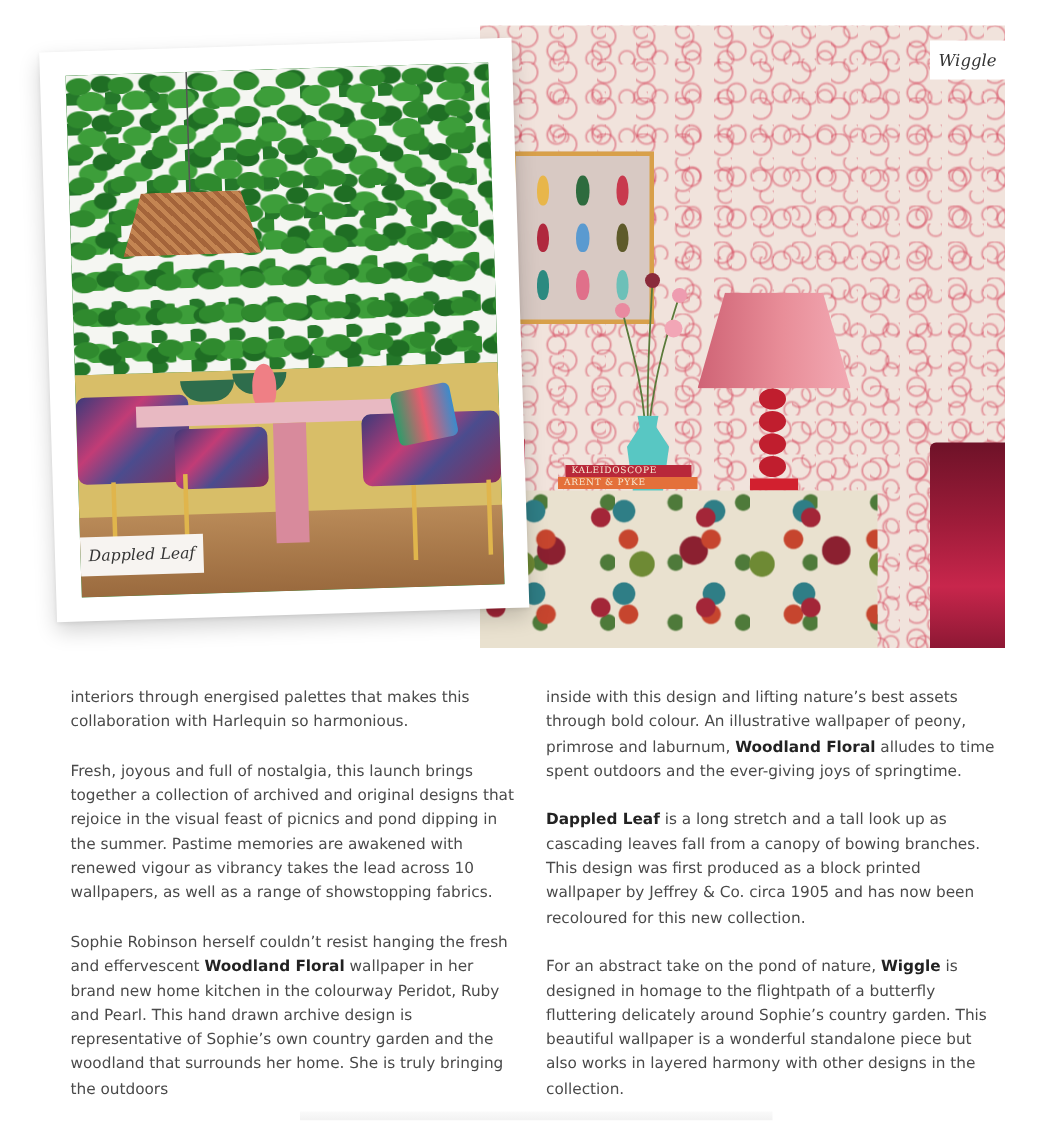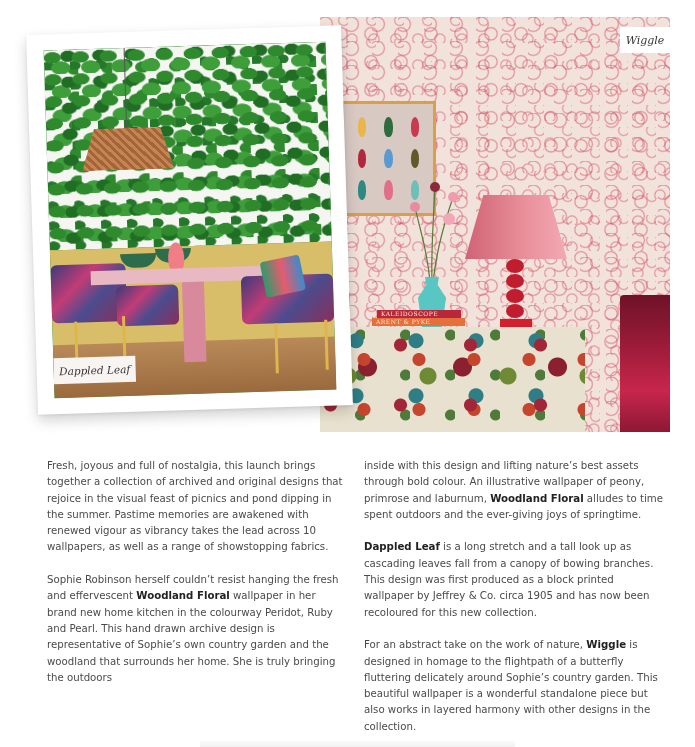--- a/index.html
+++ b/index.html
@@ -188,22 +188,23 @@
     <div class="cushion"></div>
     <div class="chair-leg" style="left:22px;top:272px"></div>
     <div class="chair-leg" style="left:70px;top:268px"></div>
     <div class="chair-leg" style="left:222px;top:280px"></div>
     <div class="chair-leg" style="left:272px;top:278px"></div>
     <div class="dappled-label">Dappled Leaf</div>
   </div>
 </div>
 
 <div class="col col-left">
+    <p><span>interiors through energised palettes that makes this collaboration with Harlequin so harmonious.</span></p>
     <p><span>Fresh, joyous and full of nostalgia, this launch brings together a collection of archived and original designs that rejoice in the visual feast of picnics and pond dipping in the summer. Pastime memories are awakened with renewed vigour as vibrancy takes the lead across 10 wallpapers, as well as a range of showstopping fabrics.</span></p>
     <p><span>Sophie Robinson herself couldn’t resist hanging the fresh and effervescent </span><b>Woodland Floral</b><span> wallpaper in her brand new home kitchen in the colourway Peridot, Ruby and Pearl. This hand drawn archive design is representative of Sophie’s own country garden and the woodland that surrounds her home. She is truly bringing the outdoors</span></p>
   </div>
 <div class="col col-right">
     <p><span>inside with this design and lifting nature’s best assets through bold colour. An illustrative wallpaper of peony, primrose and laburnum, </span><b>Woodland Floral</b><span> alludes to time spent outdoors and the ever-giving joys of springtime.</span></p>
     <p><b>Dappled Leaf</b><span> is a long stretch and a tall look up as cascading leaves fall from a canopy of bowing branches. This design was first produced as a block printed wallpaper by Jeffrey &amp; Co. circa 1905 and has now been recoloured for this new collection.</span></p>
-    <p><span>For an abstract take on the work of nature, </span><b>Wiggle</b><span> is designed in homage to the flightpath of a butterfly fluttering delicately around Sophie’s country garden. This beautiful wallpaper is a wonderful standalone piece but also works in layered harmony with other designs in the collection.</span></p>
+    <p><span>For an abstract take on the pond of nature, </span><b>Wiggle</b><span> is designed in homage to the flightpath of a butterfly fluttering delicately around Sophie’s country garden. This beautiful wallpaper is a wonderful standalone piece but also works in layered harmony with other designs in the collection.</span></p>
   </div>
 
 <div class="bottom-fade"></div>
 
 </body></html>

